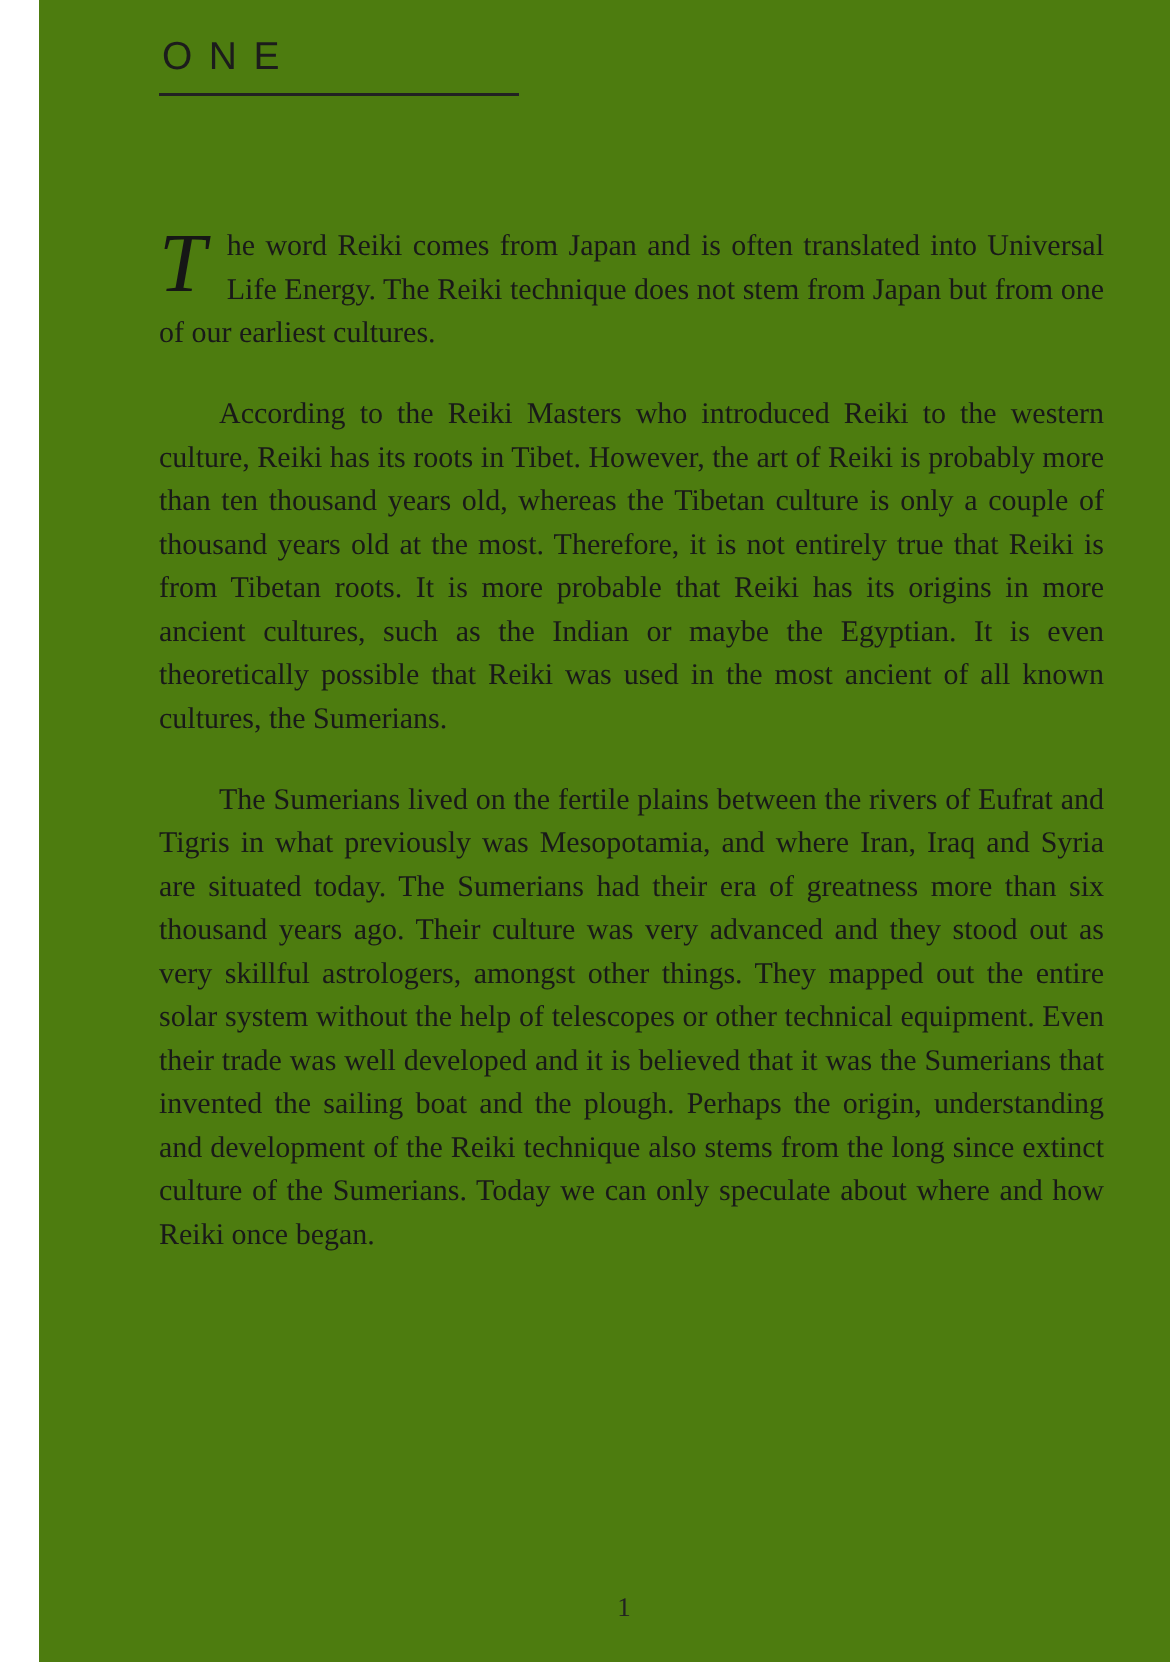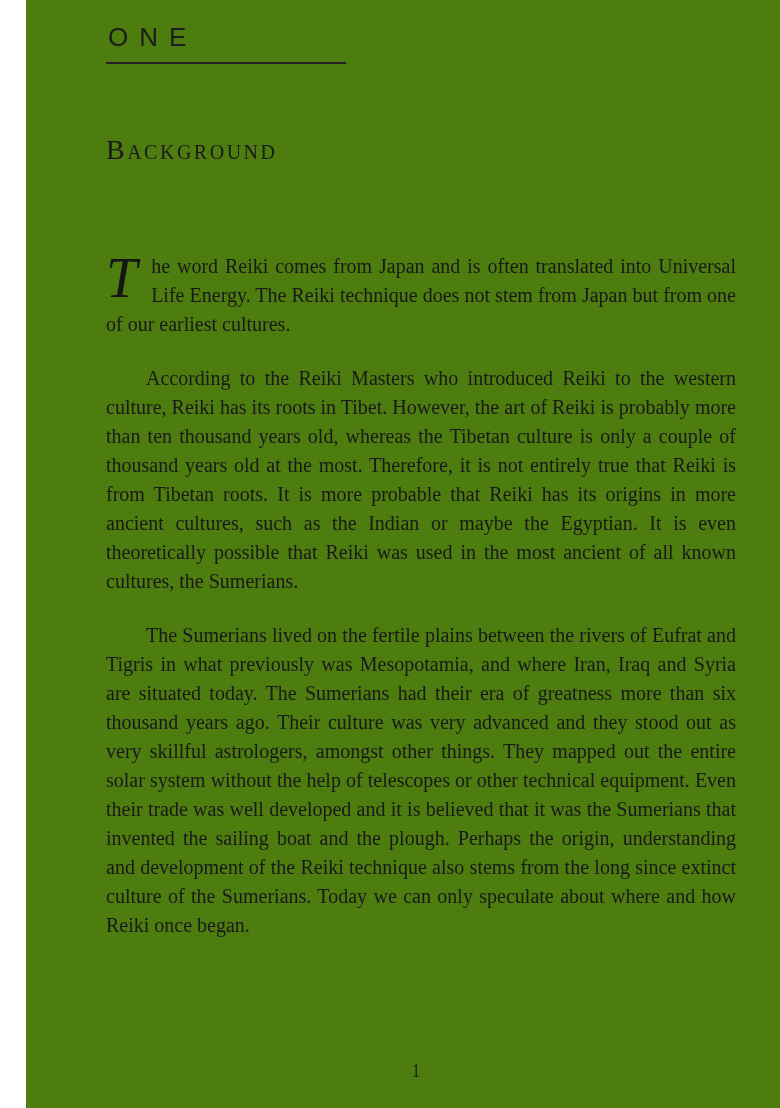--- a/index.html
+++ b/index.html
@@ -69,21 +69,20 @@
     color: #222222;
   }
 </style>
 </head>
 <body>
 
 <div class="page">
 
   <div class="chapter">ONE</div>
 
-  <div class="section-title">Background</div>
 
   <div class="body-text">
 
     <p>
       <span class="drop-cap">T</span><span>he word Reiki comes from Japan and is often translated into Universal Life Energy. The Reiki technique does not stem from Japan but from one of our earliest cultures.</span>
     </p>
 
     <p class="indented">According to the Reiki Masters who introduced Reiki to the western culture, Reiki has its roots in Tibet. However, the art of Reiki is probably more than ten thousand years old, whereas the Tibetan culture is only a couple of thousand years old at the most. Therefore, it is not entirely true that Reiki is from Tibetan roots. It is more probable that Reiki has its origins in more ancient cultures, such as the Indian or maybe the Egyptian. It is even theoretically possible that Reiki was used in the most ancient of all known cultures, the Sumerians.</p>
 
     <p class="indented">The Sumerians lived on the fertile plains between the rivers of Eufrat and Tigris in what previously was Mesopotamia, and where Iran, Iraq and Syria are situated today. The Sumerians had their era of greatness more than six thousand years ago. Their culture was very advanced and they stood out as very skillful astrologers, amongst other things. They mapped out the entire solar system without the help of telescopes or other technical equipment. Even their trade was well developed and it is believed that it was the Sumerians that invented the sailing boat and the plough. Perhaps the origin, understanding and development of the Reiki technique also stems from the long since extinct culture of the Sumerians. Today we can only speculate about where and how Reiki once began.</p>

